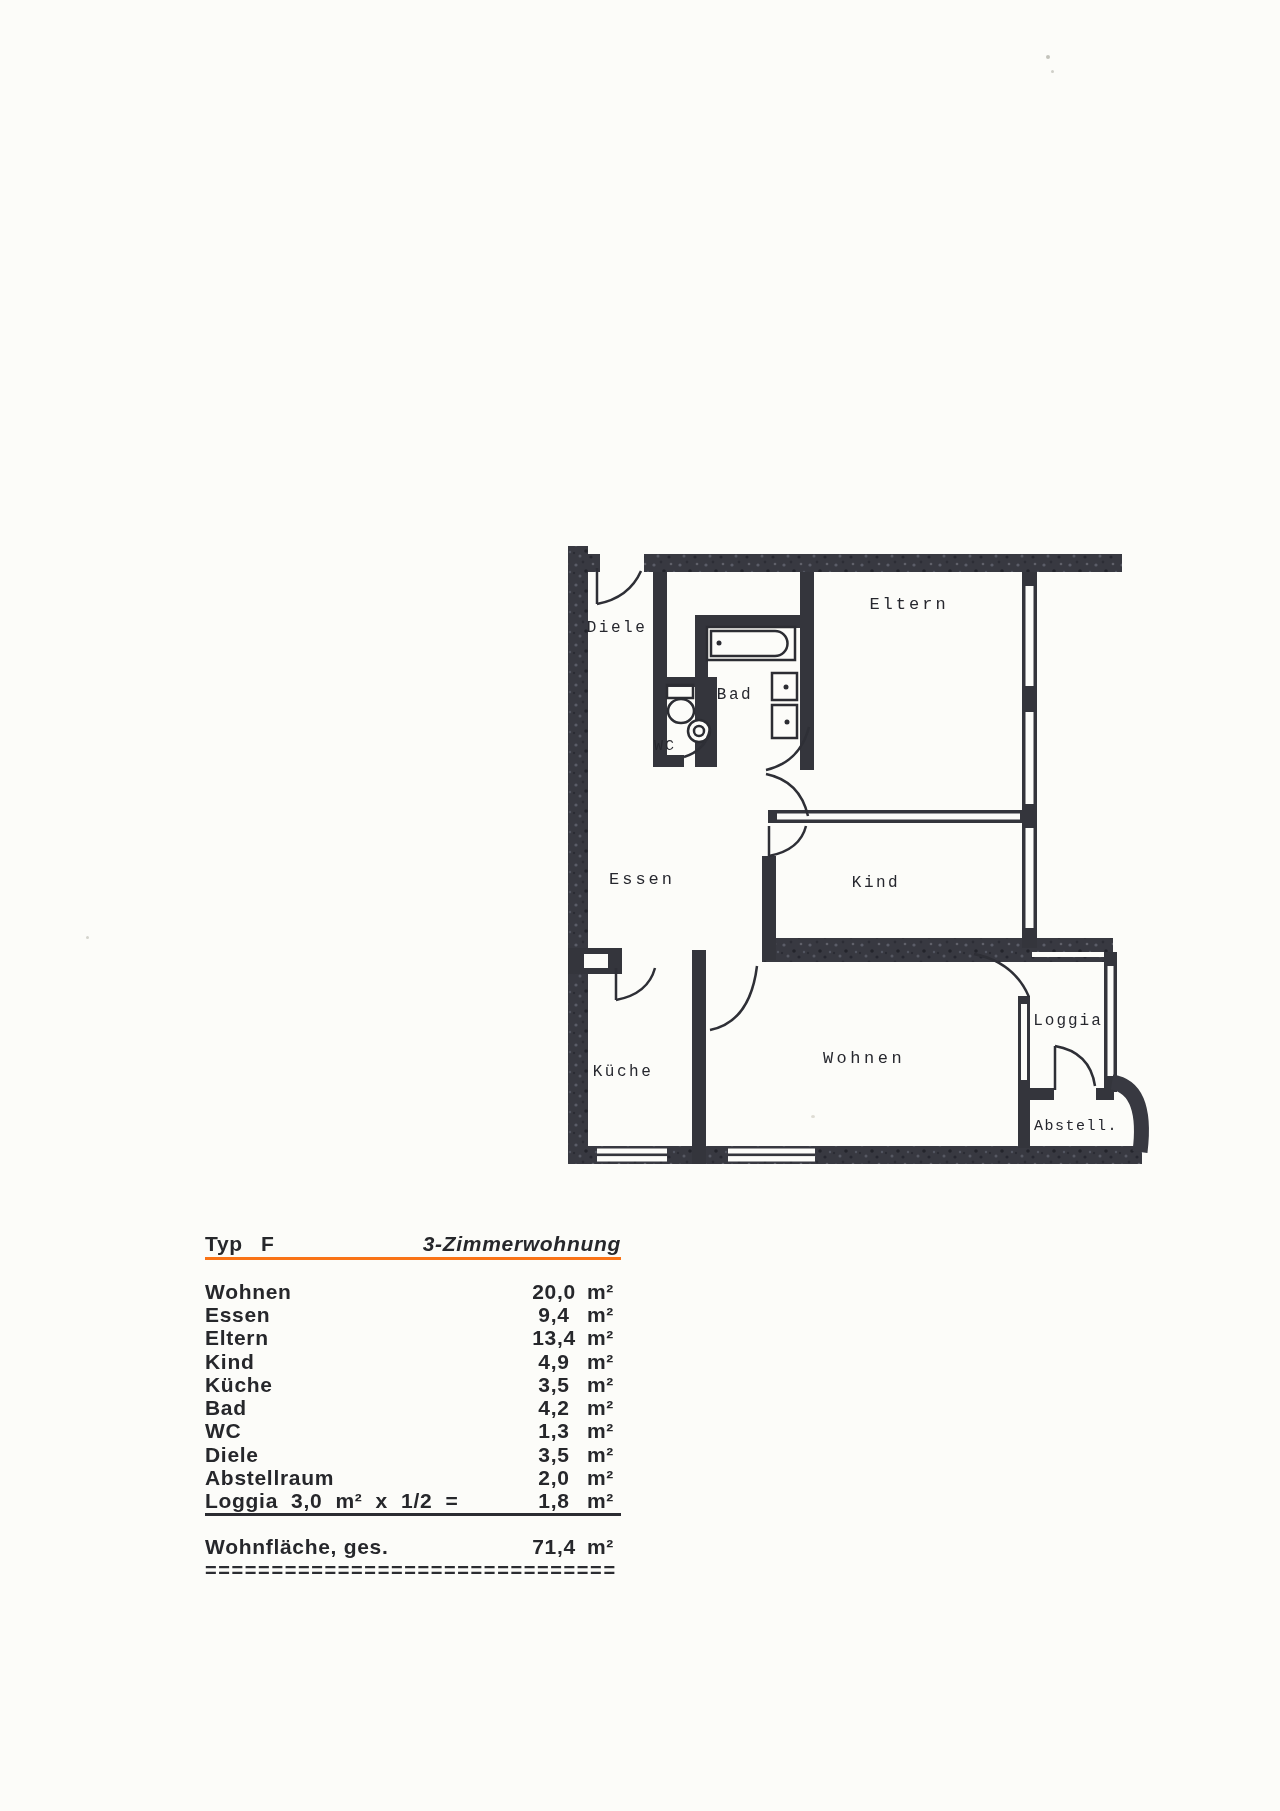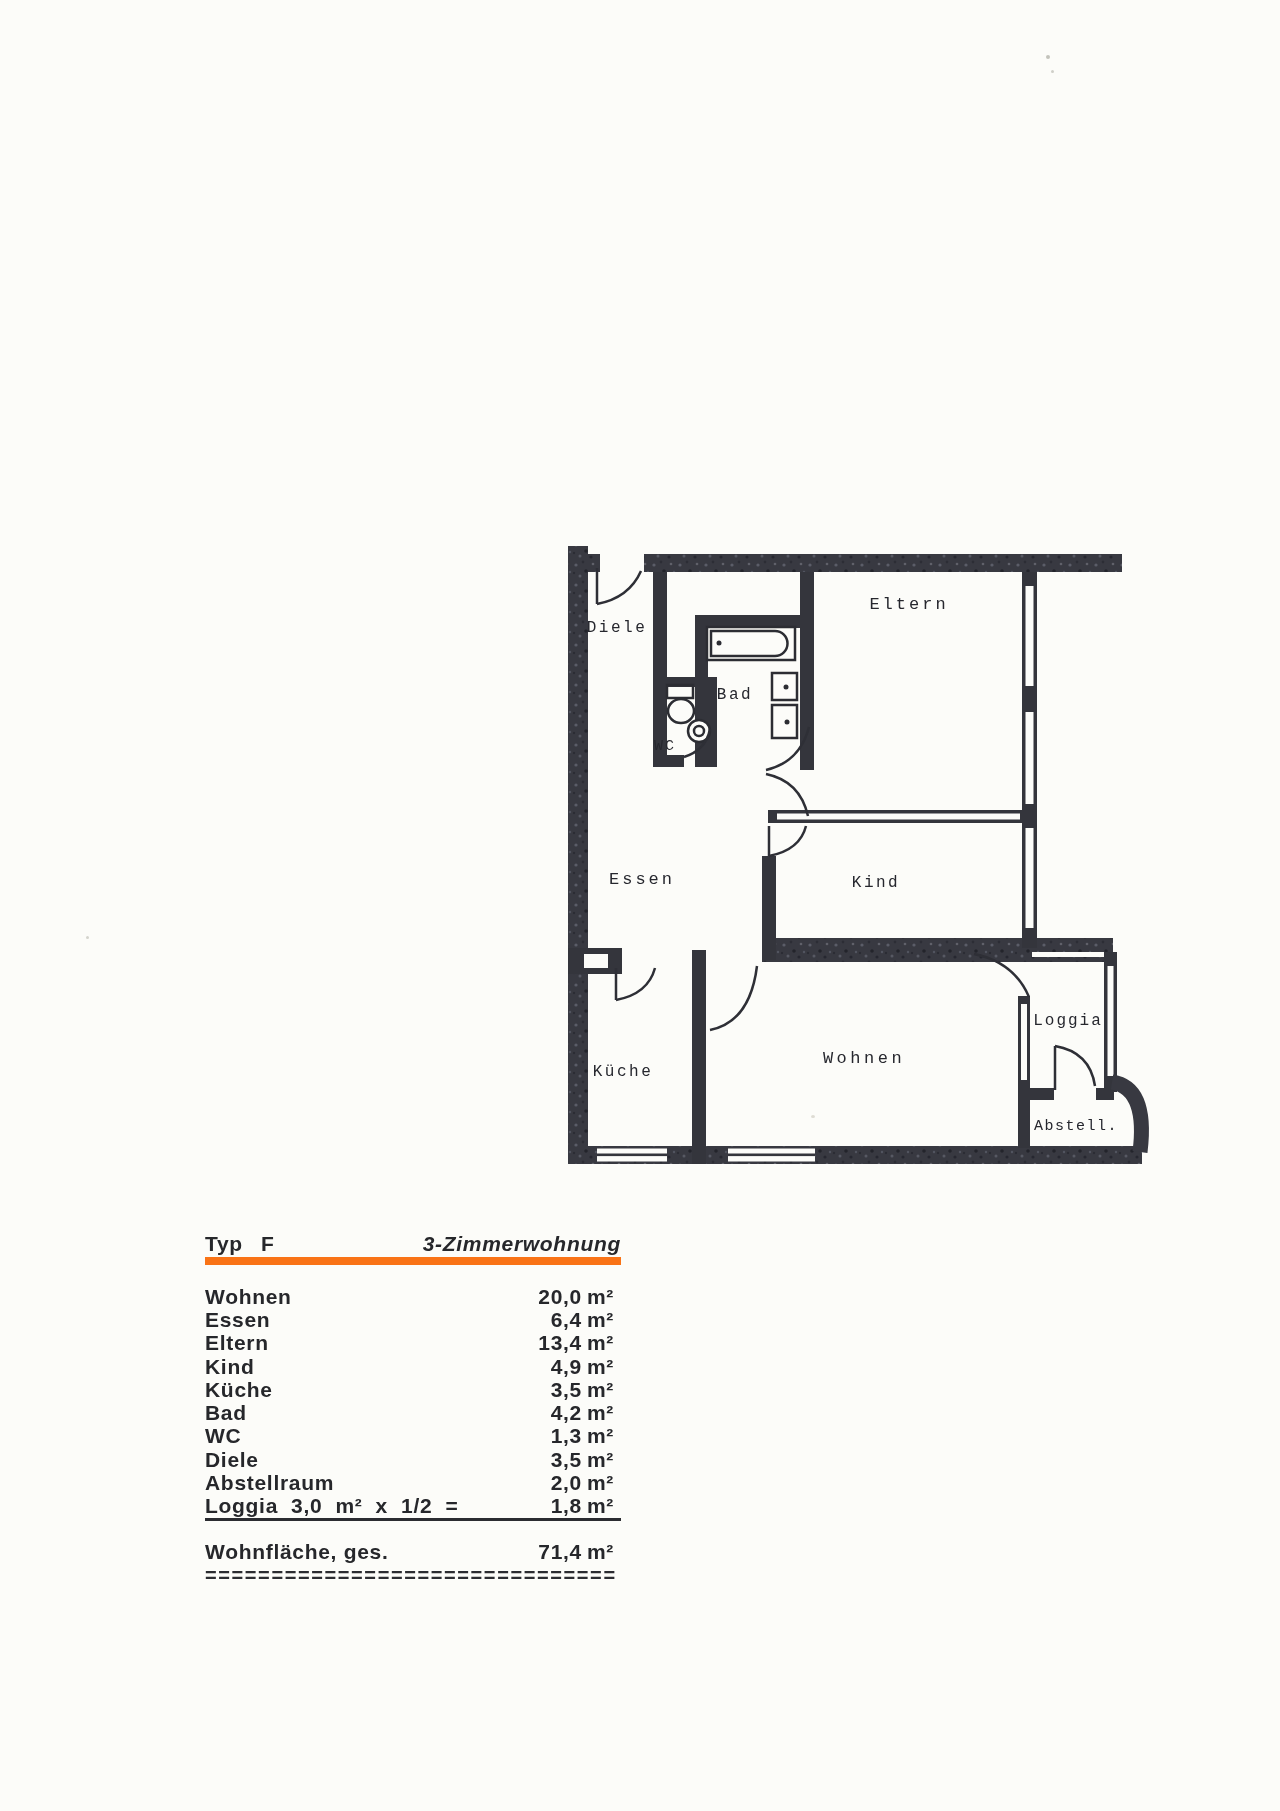--- a/index.html
+++ b/index.html
@@ -5,29 +5,29 @@
 <style>
   html,body{margin:0;padding:0;}
   body{width:1280px;height:1811px;background:#ffffff;}
   .page{position:relative;width:1280px;height:1811px;background:#fcfcf9;overflow:hidden;
         font-family:"Liberation Sans",sans-serif;}
   .plan-svg{position:absolute;left:0;top:0;}
   .rl{font-family:"Liberation Mono","DejaVu Sans Mono",monospace;fill:#26272e;}
   
   .sheet-table{position:absolute;left:205px;top:1232px;width:416px;color:#26272b;
                font-size:21px;font-weight:bold;letter-spacing:.7px;}
-  .t-header{display:flex;align-items:center;height:23px;border-bottom:8px solid #f97316;
+  .t-header{display:flex;align-items:center;height:23px;border-bottom:3px solid #f97316;
             padding-bottom:2px;}
   .t-type-val{margin-left:18px;}
   .t-apt{margin-left:auto;font-style:italic;}
   .t-rows{margin-top:20px;border-bottom:3px solid #2b2c31;}
   .t-row{display:flex;align-items:center;height:23.3px;}
   .t-label{white-space:pre;}
   .t-val{margin-left:auto;display:flex;align-items:baseline;}
-  .t-num{display:inline-block;width:56px;text-align:right;}
+  .t-num{display:inline-block;width:56px;text-align:center;}
   .t-unit{display:inline-block;width:34px;margin-left:5px;}
   .t-total{display:flex;align-items:center;height:23.3px;margin-top:19px;gap:44px;}
   .t-sep{margin-top:1px;height:24px;white-space:nowrap;overflow:hidden;
          font-size:20px;letter-spacing:1.6px;color:#2b2c31;}
   
   .speck{position:absolute;border-radius:50%;background:#c3c3bc;}
   .s1{left:1046px;top:55px;width:4px;height:4px;}
   .s2{left:1051px;top:70px;width:3px;height:3px;background:#cfcfc8;}
   .s3{left:86px;top:936px;width:3px;height:3px;background:#d4d4cd;}
   .s4{left:811px;top:1115px;width:4px;height:3px;background:#dedcd4;}
@@ -188,21 +188,21 @@
       <div class="t-row">
         <span class="t-label">Wohnen</span>
         <span class="t-val">
             <span class="t-num">20,0</span>
             <span class="t-unit">m²</span>
           </span>
       </div>
       <div class="t-row">
         <span class="t-label">Essen</span>
         <span class="t-val">
-            <span class="t-num">6,4</span>
+            <span class="t-num">9,4</span>
             <span class="t-unit">m²</span>
           </span>
       </div>
       <div class="t-row">
         <span class="t-label">Eltern</span>
         <span class="t-val">
             <span class="t-num">13,4</span>
             <span class="t-unit">m²</span>
           </span>
       </div>

